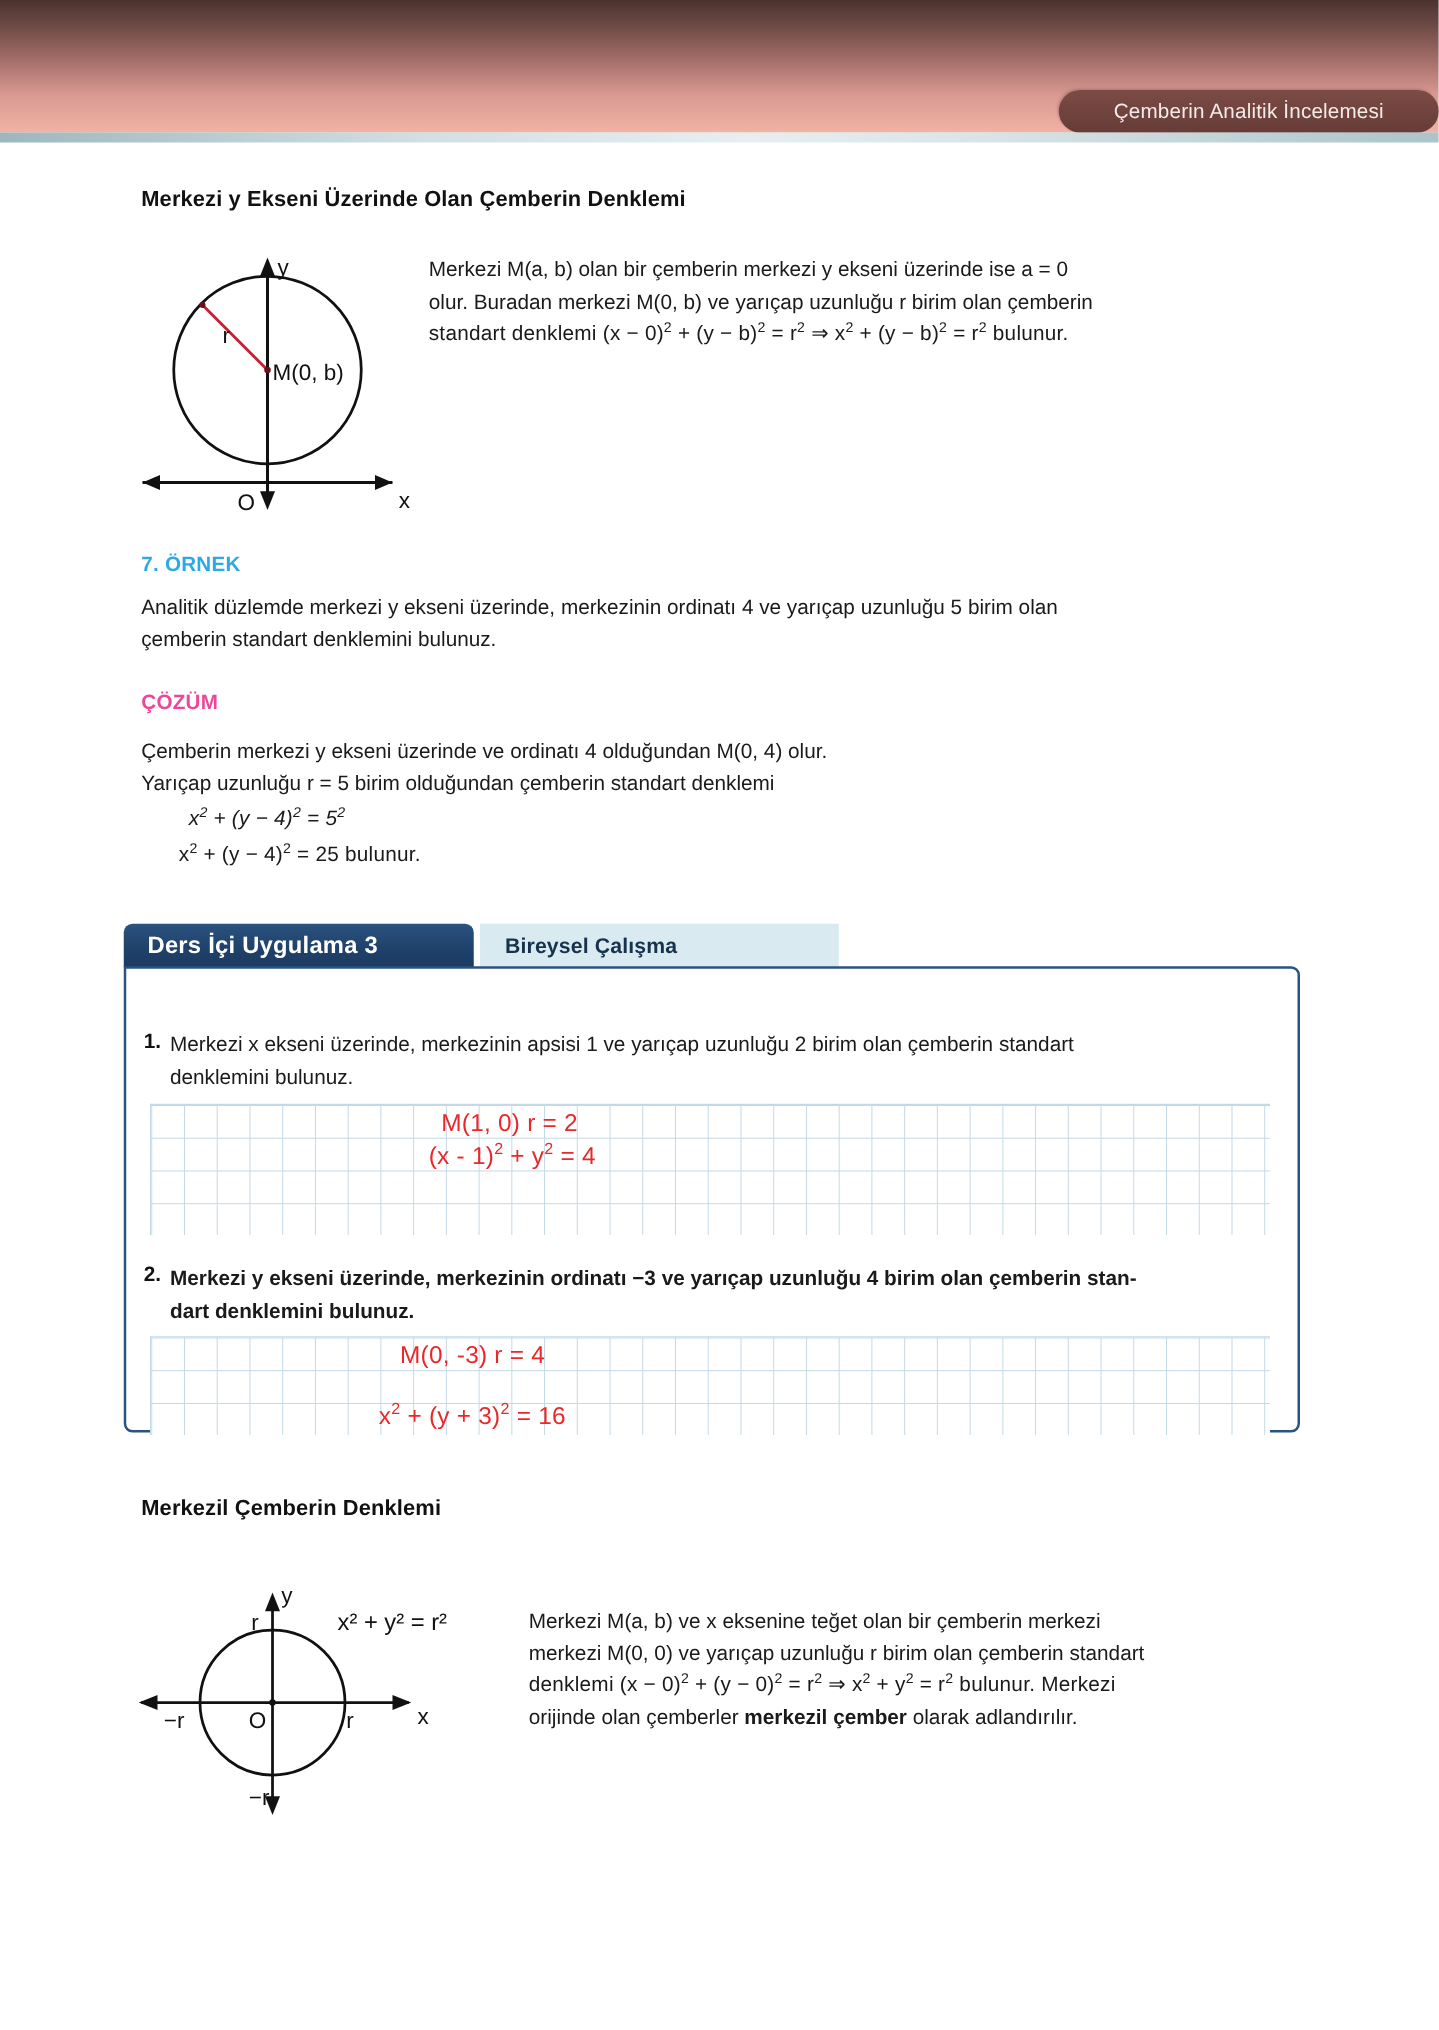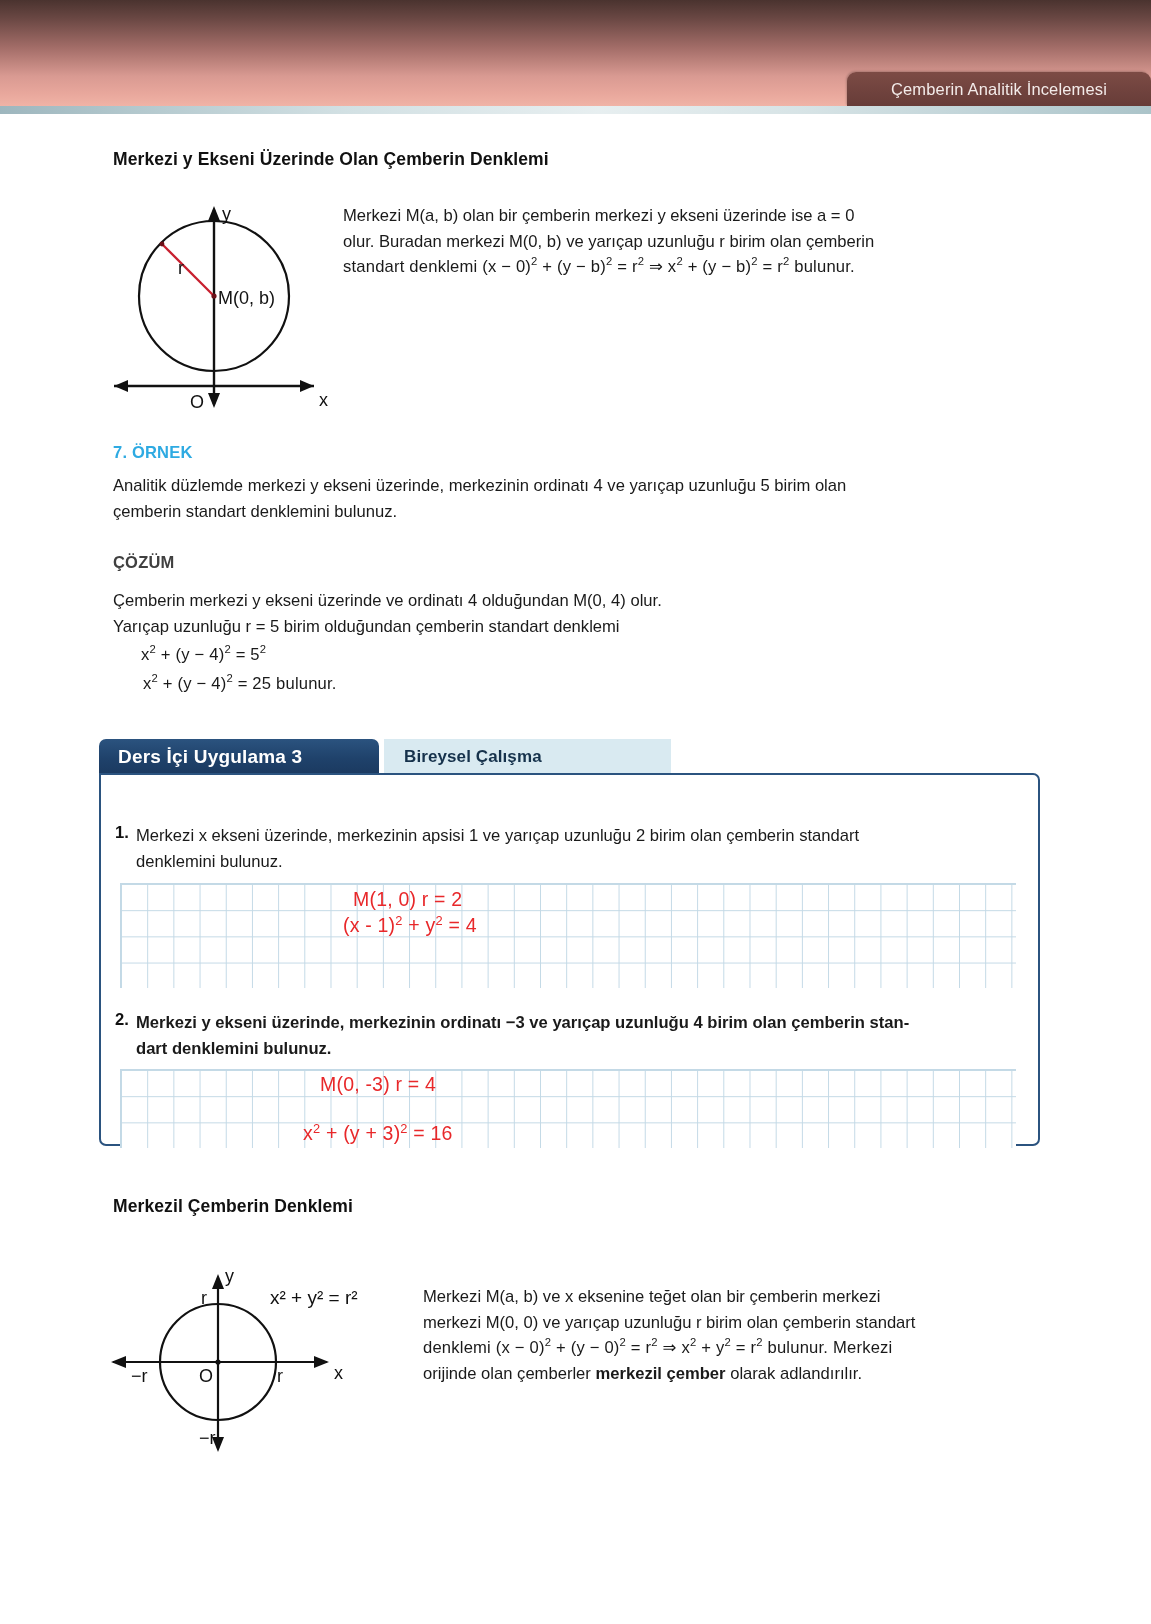--- a/index.html
+++ b/index.html
@@ -26,20 +26,21 @@
         #f0b3a6 100%);
   }
   .header-tab {
     position: absolute; right: 0; top: 72px;
     width: 304px; height: 34px;
     background: linear-gradient(to bottom, #7c4b45 0%, #6f423d 60%, #673c38 100%);
     border-top-left-radius: 9px;
     border-top-right-radius: 9px;
     display: flex; align-items: center; justify-content: center;
     box-shadow: -1px -1px 2px rgba(0,0,0,0.18);
+    border-radius: 17px;
   }
   .header-tab-label {
     color: #f3ebe9; font-size: 16.5px; letter-spacing: .15px;
     white-space: nowrap;
   }
   .header-underline {
     position: absolute; left: 0; top: 106px;
     width: 1151px; height: 8px;
     background: linear-gradient(to right,
       #7d9ea8 0%, #9ab6bd 12%, #c3d6da 30%, #dfe9eb 52%,
@@ -60,21 +61,21 @@
     position: absolute;
     font-size: 16.6px; line-height: 25.5px; color: #1a1a1a;
   }
 
   .label-ornek {
     position: absolute; font-size: 16.5px; font-weight: bold;
     color: #2eaae2; letter-spacing: .2px;
   }
   .label-cozum {
     position: absolute; font-size: 16.5px; font-weight: bold;
-    color: #404040; letter-spacing: .2px;
+    color: #ec4899; letter-spacing: .2px;
   }
 
   sup { font-size: .68em; vertical-align: super; line-height: 0; }
   .mt { letter-spacing: .2px; }
 
   
   .fig1 { position: absolute; left: 108px; top: 196px; width: 230px; height: 222px; }
   .fig2 { position: absolute; left: 105px; top: 1262px; width: 300px; height: 200px; }
 
   
@@ -186,21 +187,21 @@
   <div class="label-ornek" style="left:113px; top:443px;">7. ÖRNEK</div>
   <div class="body-text" style="left:113px; top:473px; width:910px;">
     <div>Analitik düzlemde merkezi y ekseni üzerinde, merkezinin ordinatı 4 ve yarıçap uzunluğu 5 birim olan</div>
     <div>çemberin standart denklemini bulunuz.</div>
   </div>
 
   <div class="label-cozum" style="left:113px; top:553px;">ÇÖZÜM</div>
   <div class="body-text" style="left:113px; top:588px; width:800px;">
     <div>Çemberin merkezi y ekseni üzerinde ve ordinatı  4 olduğundan  M(0, 4)  olur.</div>
     <div>Yarıçap uzunluğu  r = 5  birim olduğundan çemberin standart denklemi</div>
-    <div style="margin-left:28px; margin-top:3px;">
+    <div style="margin-left:38px; margin-top:3px;font-style:italic;">
       <span class="mt">x<sup>2</sup> + (y − 4)<sup>2</sup> = 5<sup>2</sup></span>
     </div>
     <div style="margin-left:30px; margin-top:3px;">
       <span class="mt">x<sup>2</sup> + (y − 4)<sup>2</sup> = 25 bulunur.</span>
     </div>
   </div>
 
   <div class="ex-wrap">
     <div class="ex-tabs">
       <div class="ex-tab-main">

